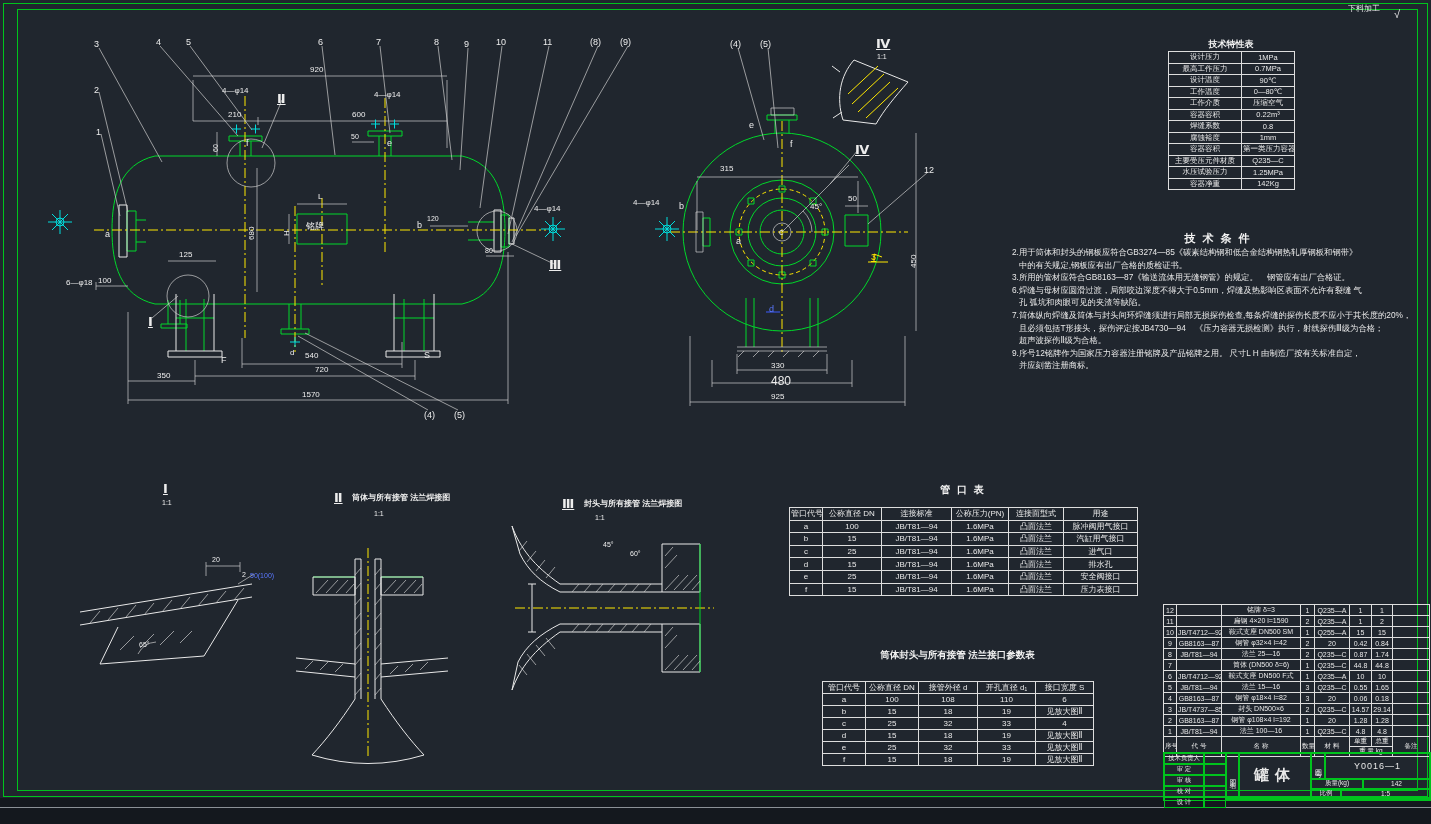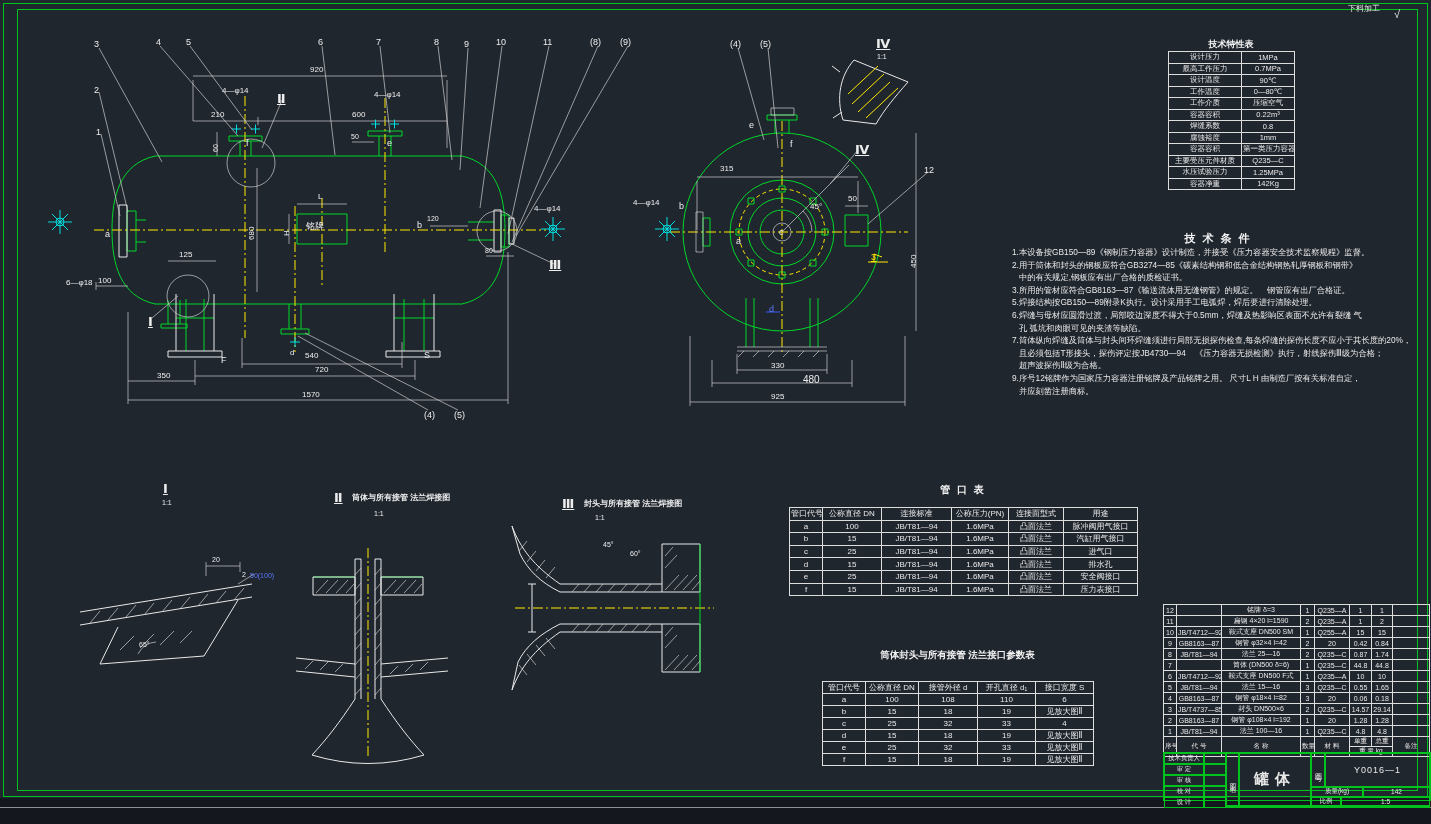--- a/index.html
+++ b/index.html
@@ -41,21 +41,21 @@
   #sigcol{width:62px;display:flex;flex-direction:column;}
   .sigrow{flex:1;display:flex;}
   .sigrow .lab{width:40px;font-size:6.3px;}
   .sigrow .val{width:22px;}
   #tb-mid{width:204px;display:flex;flex-direction:column;}
   #tb-upper{flex:1;display:flex;}
   .vert{writing-mode:vertical-rl;letter-spacing:2px;font-size:7px;}
   #nameLabel{width:13px;}
   #bigname{width:72px;font-size:15px;font-weight:bold;letter-spacing:6px;}
   #tb-right{flex:1;display:flex;flex-direction:column;}
-  #noRow{height:34px;display:flex;}
+  #noRow{height:26px;display:flex;}
   #noLabel{width:14px;}
   #noVal{flex:1;font-size:9px;letter-spacing:1px;}
   .smRow{height:9.5px;display:flex;font-size:6.5px;}
   #wLab{width:52px;} #wVal{flex:1;} #sLab{width:30px;} #sVal{flex:1;}
   #companyRow{height:10px;font-size:7px;letter-spacing:4.5px;}
   #statusstrip{position:absolute;left:0;top:798px;width:1431px;height:26px;background:#14181e;z-index:0;}
   #statusline{position:absolute;left:0;top:807px;width:1431px;height:1px;background:#8b9096;z-index:2;}
 </style>
 </head>
 <body>
@@ -149,21 +149,21 @@
     <span class="lbl c-w" style="left: 877px; top: 53px; font-size: 7px;">1:1</span>
     <span class="lbl c-w bold und" style="left: 163px; top: 482px; font-size: 13px;">Ⅰ</span>
     <span class="lbl c-w" style="left: 162px; top: 499px; font-size: 7px;">1:1</span>
     <span class="lbl c-w bold und" style="left: 334px; top: 491px; font-size: 13px;">Ⅱ</span>
     <span class="lbl c-w bold" style="left: 352px; top: 494px; font-size: 8px;">筒体与所有接管 法兰焊接图</span>
     <span class="lbl c-w" style="left: 374px; top: 510px; font-size: 7px;">1:1</span>
     <span class="lbl c-w bold und" style="left: 562px; top: 497px; font-size: 13px;">Ⅲ</span>
     <span class="lbl c-w bold" style="left: 584px; top: 500px; font-size: 8px;">封头与所有接管 法兰焊接图</span>
     <span class="lbl c-w" style="left: 595px; top: 514px; font-size: 7px;">1:1</span>
     <span class="lbl c-w" style="left: 310px; top: 66px; font-size: 8px;">920</span>
-    <span class="lbl c-w" style="left: 211px; top: 111px; font-size: 8px;">210</span>
+    <span class="lbl c-w" style="left: 228px; top: 111px; font-size: 8px;">210</span>
     <span class="lbl c-w" style="left: 352px; top: 111px; font-size: 8px;">600</span>
     <span class="lbl c-w" style="left: 222px; top: 87px; font-size: 8px;">4—φ14</span>
     <span class="lbl c-w" style="left: 374px; top: 91px; font-size: 8px;">4—φ14</span>
     <span class="lbl c-w" style="left: 318px; top: 193px; font-size: 8px;">L</span>
     <span class="lbl c-w rot" style="left: 283px; top: 236px; font-size: 8px;">H</span>
     <span class="lbl c-w" style="left: 306px; top: 222px; font-size: 9px;">铭牌</span>
     <span class="lbl c-w" style="left: 179px; top: 251px; font-size: 8px;">125</span>
     <span class="lbl c-w" style="left: 98px; top: 277px; font-size: 8px;">100</span>
     <span class="lbl c-w rot" style="left: 248px; top: 240px; font-size: 8px;">680</span>
     <span class="lbl c-w" style="left: 66px; top: 279px; font-size: 8px;">6—φ18</span>
@@ -188,21 +188,21 @@
     <span class="lbl c-w" style="left: 810px; top: 203px; font-size: 8px;">45°</span>
     <span class="lbl c-y und" style="left: 871px; top: 253px; font-size: 9px;">3</span>
     <span class="lbl c-w" style="left: 679px; top: 202px; font-size: 9px;">b</span>
     <span class="lbl c-w" style="left: 736px; top: 237px; font-size: 9px;">a</span>
     <span class="lbl c-w" style="left: 779px; top: 228px; font-size: 9px;">c</span>
     <span class="lbl c-b" style="left: 769px; top: 305px; font-size: 9px;">d</span>
     <span class="lbl c-w" style="left: 749px; top: 121px; font-size: 9px;">e</span>
     <span class="lbl c-w" style="left: 790px; top: 140px; font-size: 9px;">f</span>
     <span class="lbl c-w" style="left: 633px; top: 199px; font-size: 8px;">4—φ14</span>
     <span class="lbl c-w" style="left: 771px; top: 362px; font-size: 8px;">330</span>
-    <span class="lbl c-w" style="left: 803px; top: 375px; font-size: 10px;">480</span>
+    <span class="lbl c-w" style="left: 771px; top: 375px; font-size: 12px;">480</span>
     <span class="lbl c-w" style="left: 771px; top: 393px; font-size: 8px;">925</span>
     <span class="lbl c-w rot" style="left: 910px; top: 268px; font-size: 8px;">450</span>
     <span class="lbl c-w" style="left: 212px; top: 556px; font-size: 7px;">20</span>
     <span class="lbl c-w" style="left: 242px; top: 571px; font-size: 7px;">2</span>
     <span class="lbl c-b" style="left: 250px; top: 572px; font-size: 7px;">50(100)</span>
     <span class="lbl c-w" style="left: 139px; top: 641px; font-size: 7px;">65°</span>
     <span class="lbl c-w" style="left: 603px; top: 541px; font-size: 7px;">45°</span>
     <span class="lbl c-w" style="left: 630px; top: 550px; font-size: 7px;">60°</span>
     <span class="lbl c-w" style="left: 1348px; top: 5px; font-size: 8px;">下料加工</span>
     <span class="lbl c-w" style="left: 1394px; top: 9px; font-size: 11px;">√</span>
@@ -261,25 +261,23 @@
       </tr>
       <tr>
         <td>容器净重</td>
         <td>142Kg</td>
       </tr>
     </tbody>
 </table>
 
 <div class="ttl" style="left:1012px;top:231px;width:412px;font-size:11px;letter-spacing:2px;">技 术 条 件</div>
 <div id="notes">
-    <div class="note-line">1.本设备按GB150—89《钢制压力容器》设计制造，并接受《压力容器安全技术监察规程》监督。</div>
     <div class="note-line">2.用于筒体和封头的钢板应符合GB3274—85《碳素结构钢和低合金结构钢热轧厚钢板和钢带》
    中的有关规定,钢板应有出厂合格的质检证书。</div>
     <div class="note-line">3.所用的管材应符合GB8163—87《输送流体用无缝钢管》的规定。    钢管应有出厂合格证。</div>
-    <div class="note-line">5.焊接结构按GB150—89附录K执行。设计采用手工电弧焊，焊后要进行清除处理。</div>
     <div class="note-line">6.焊缝与母材应圆滑过渡，局部咬边深度不得大于0.5mm，焊缝及热影响区表面不允许有裂缝 气
    孔 弧坑和肉眼可见的夹渣等缺陷。</div>
     <div class="note-line">7.筒体纵向焊缝及筒体与封头间环焊缝须进行局部无损探伤检查,每条焊缝的探伤长度不应小于其长度的20%，
    且必须包括T形接头，探伤评定按JB4730—94    《压力容器无损检测》执行，射线探伤Ⅲ级为合格；
    超声波探伤Ⅱ级为合格。</div>
     <div class="note-line">9.序号12铭牌作为国家压力容器注册铭牌及产品铭牌之用。 尺寸L H 由制造厂按有关标准自定，
    并应刻凿注册商标。</div>
   </div>
 
 <div class="ttl" style="left:789px;top:483px;width:348px;font-size:10px;letter-spacing:2px;">管 口 表</div>

